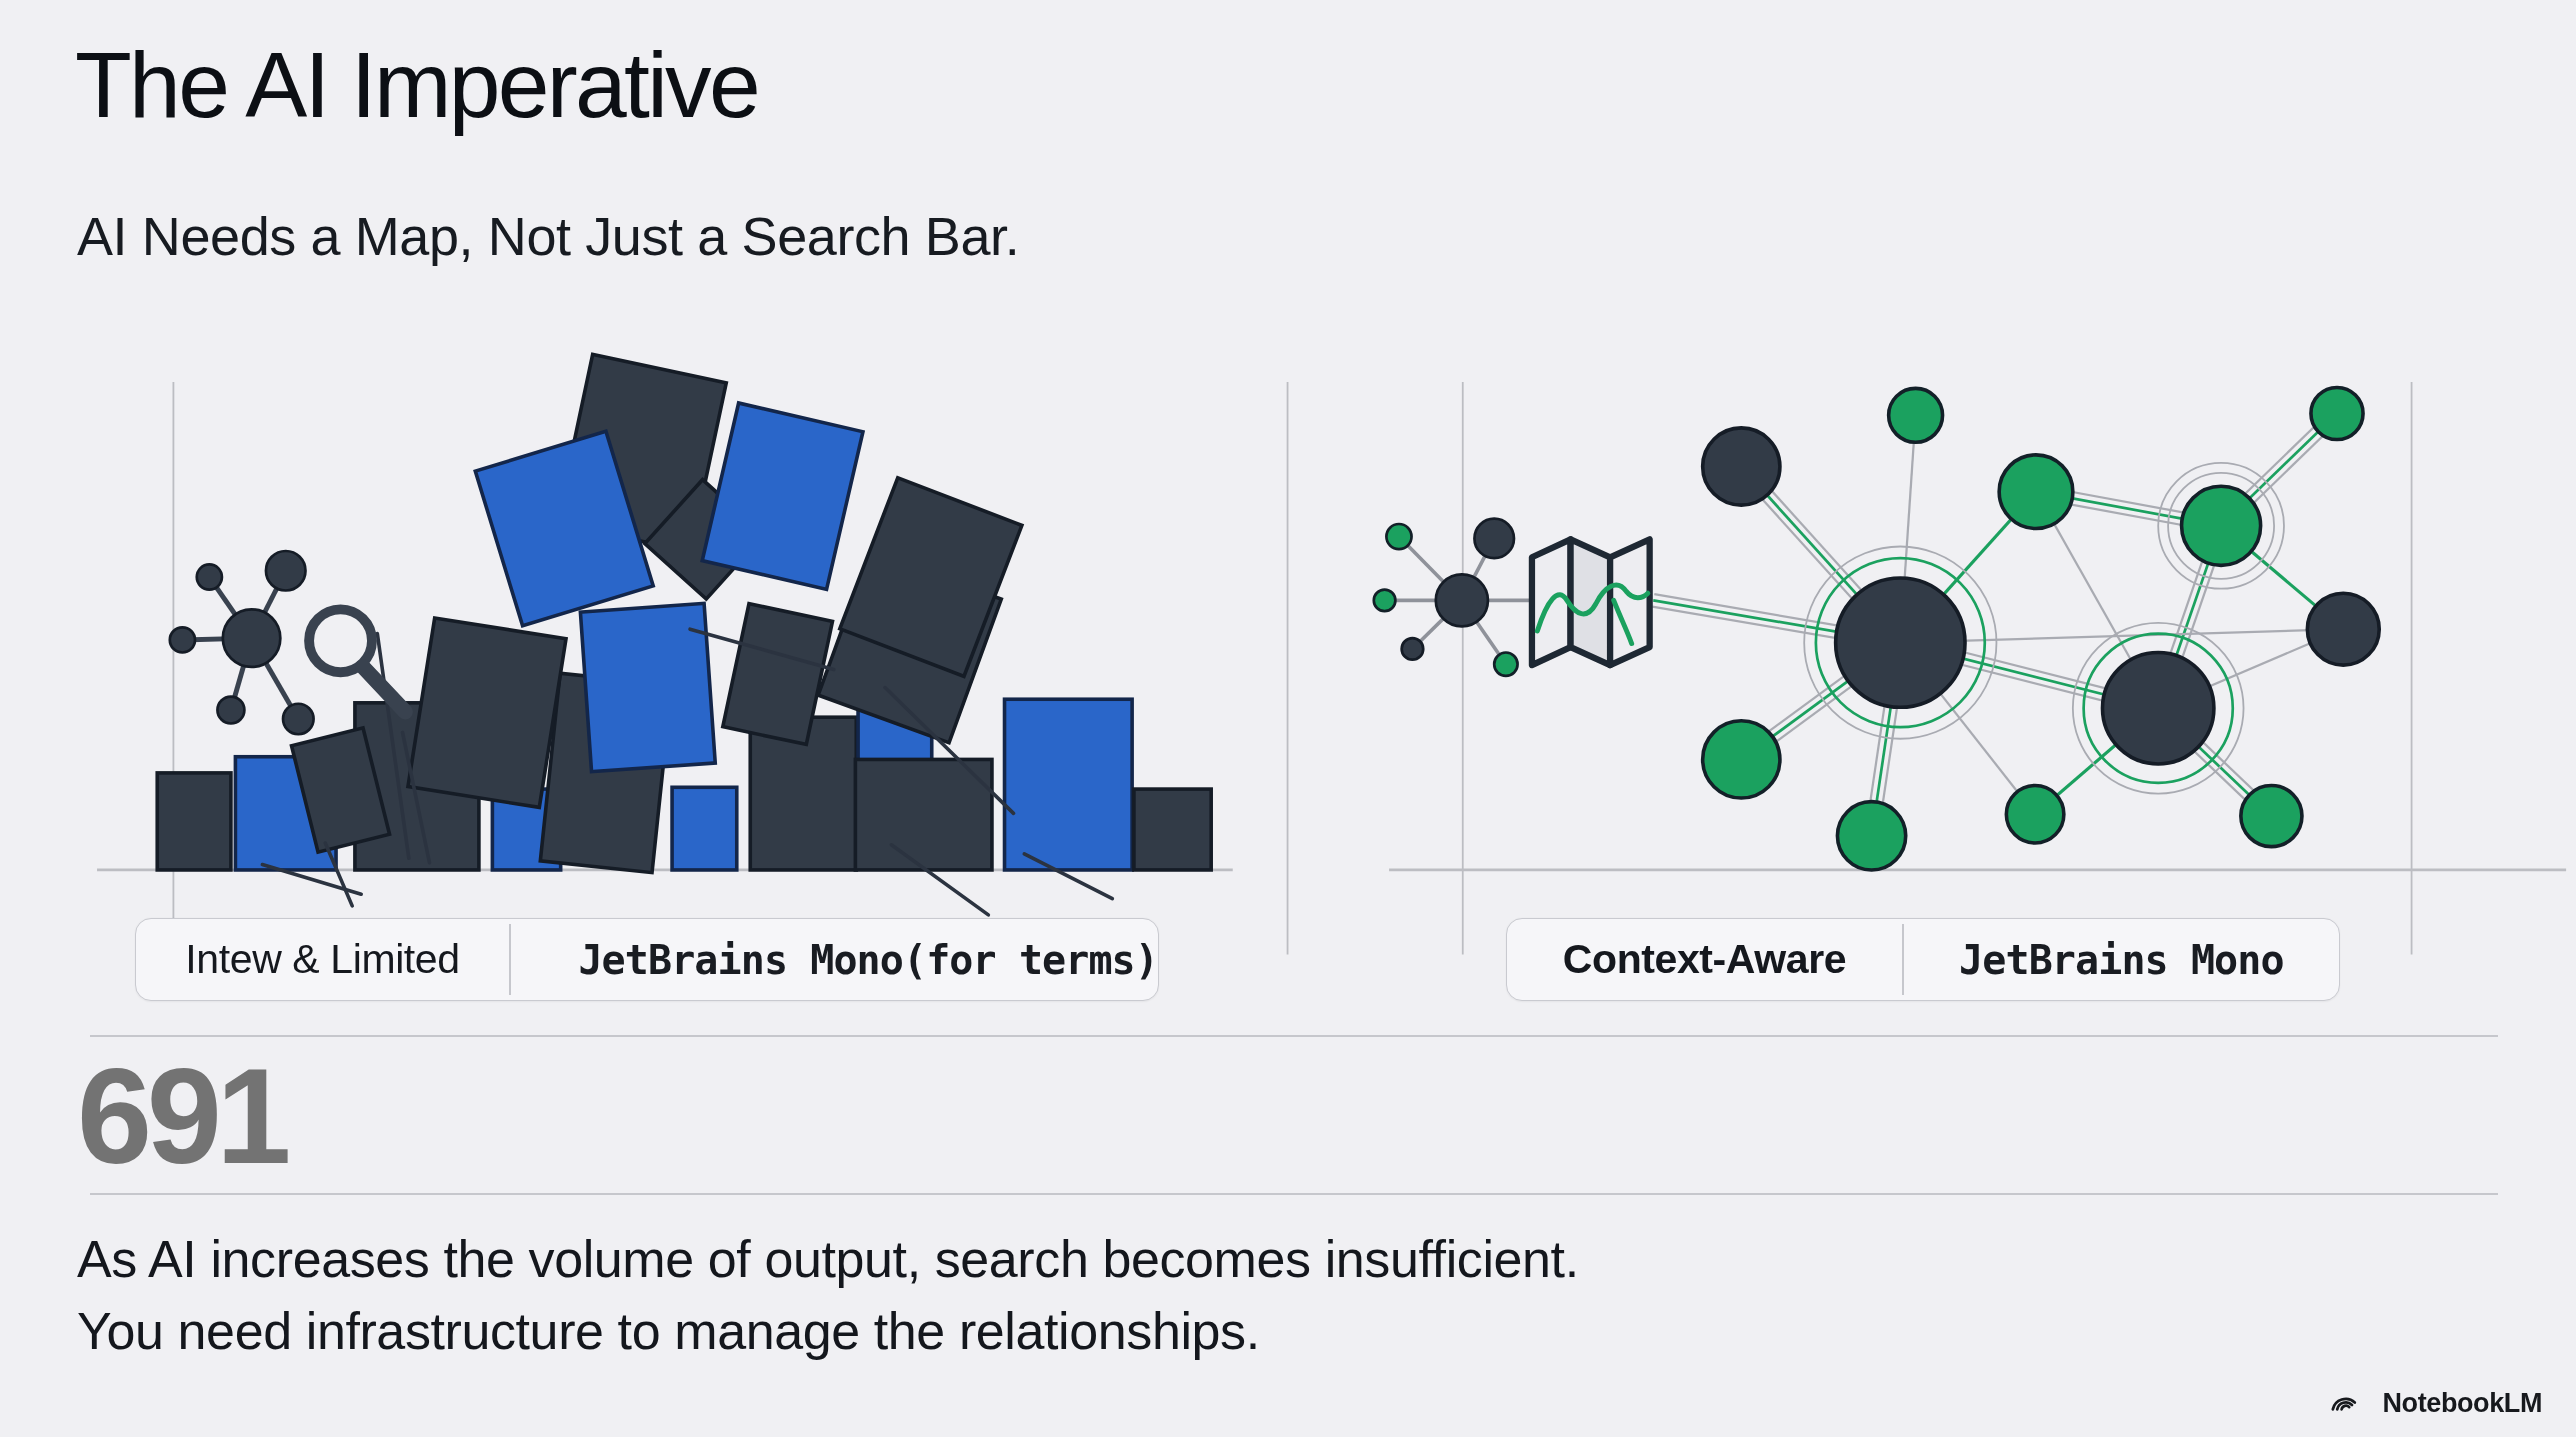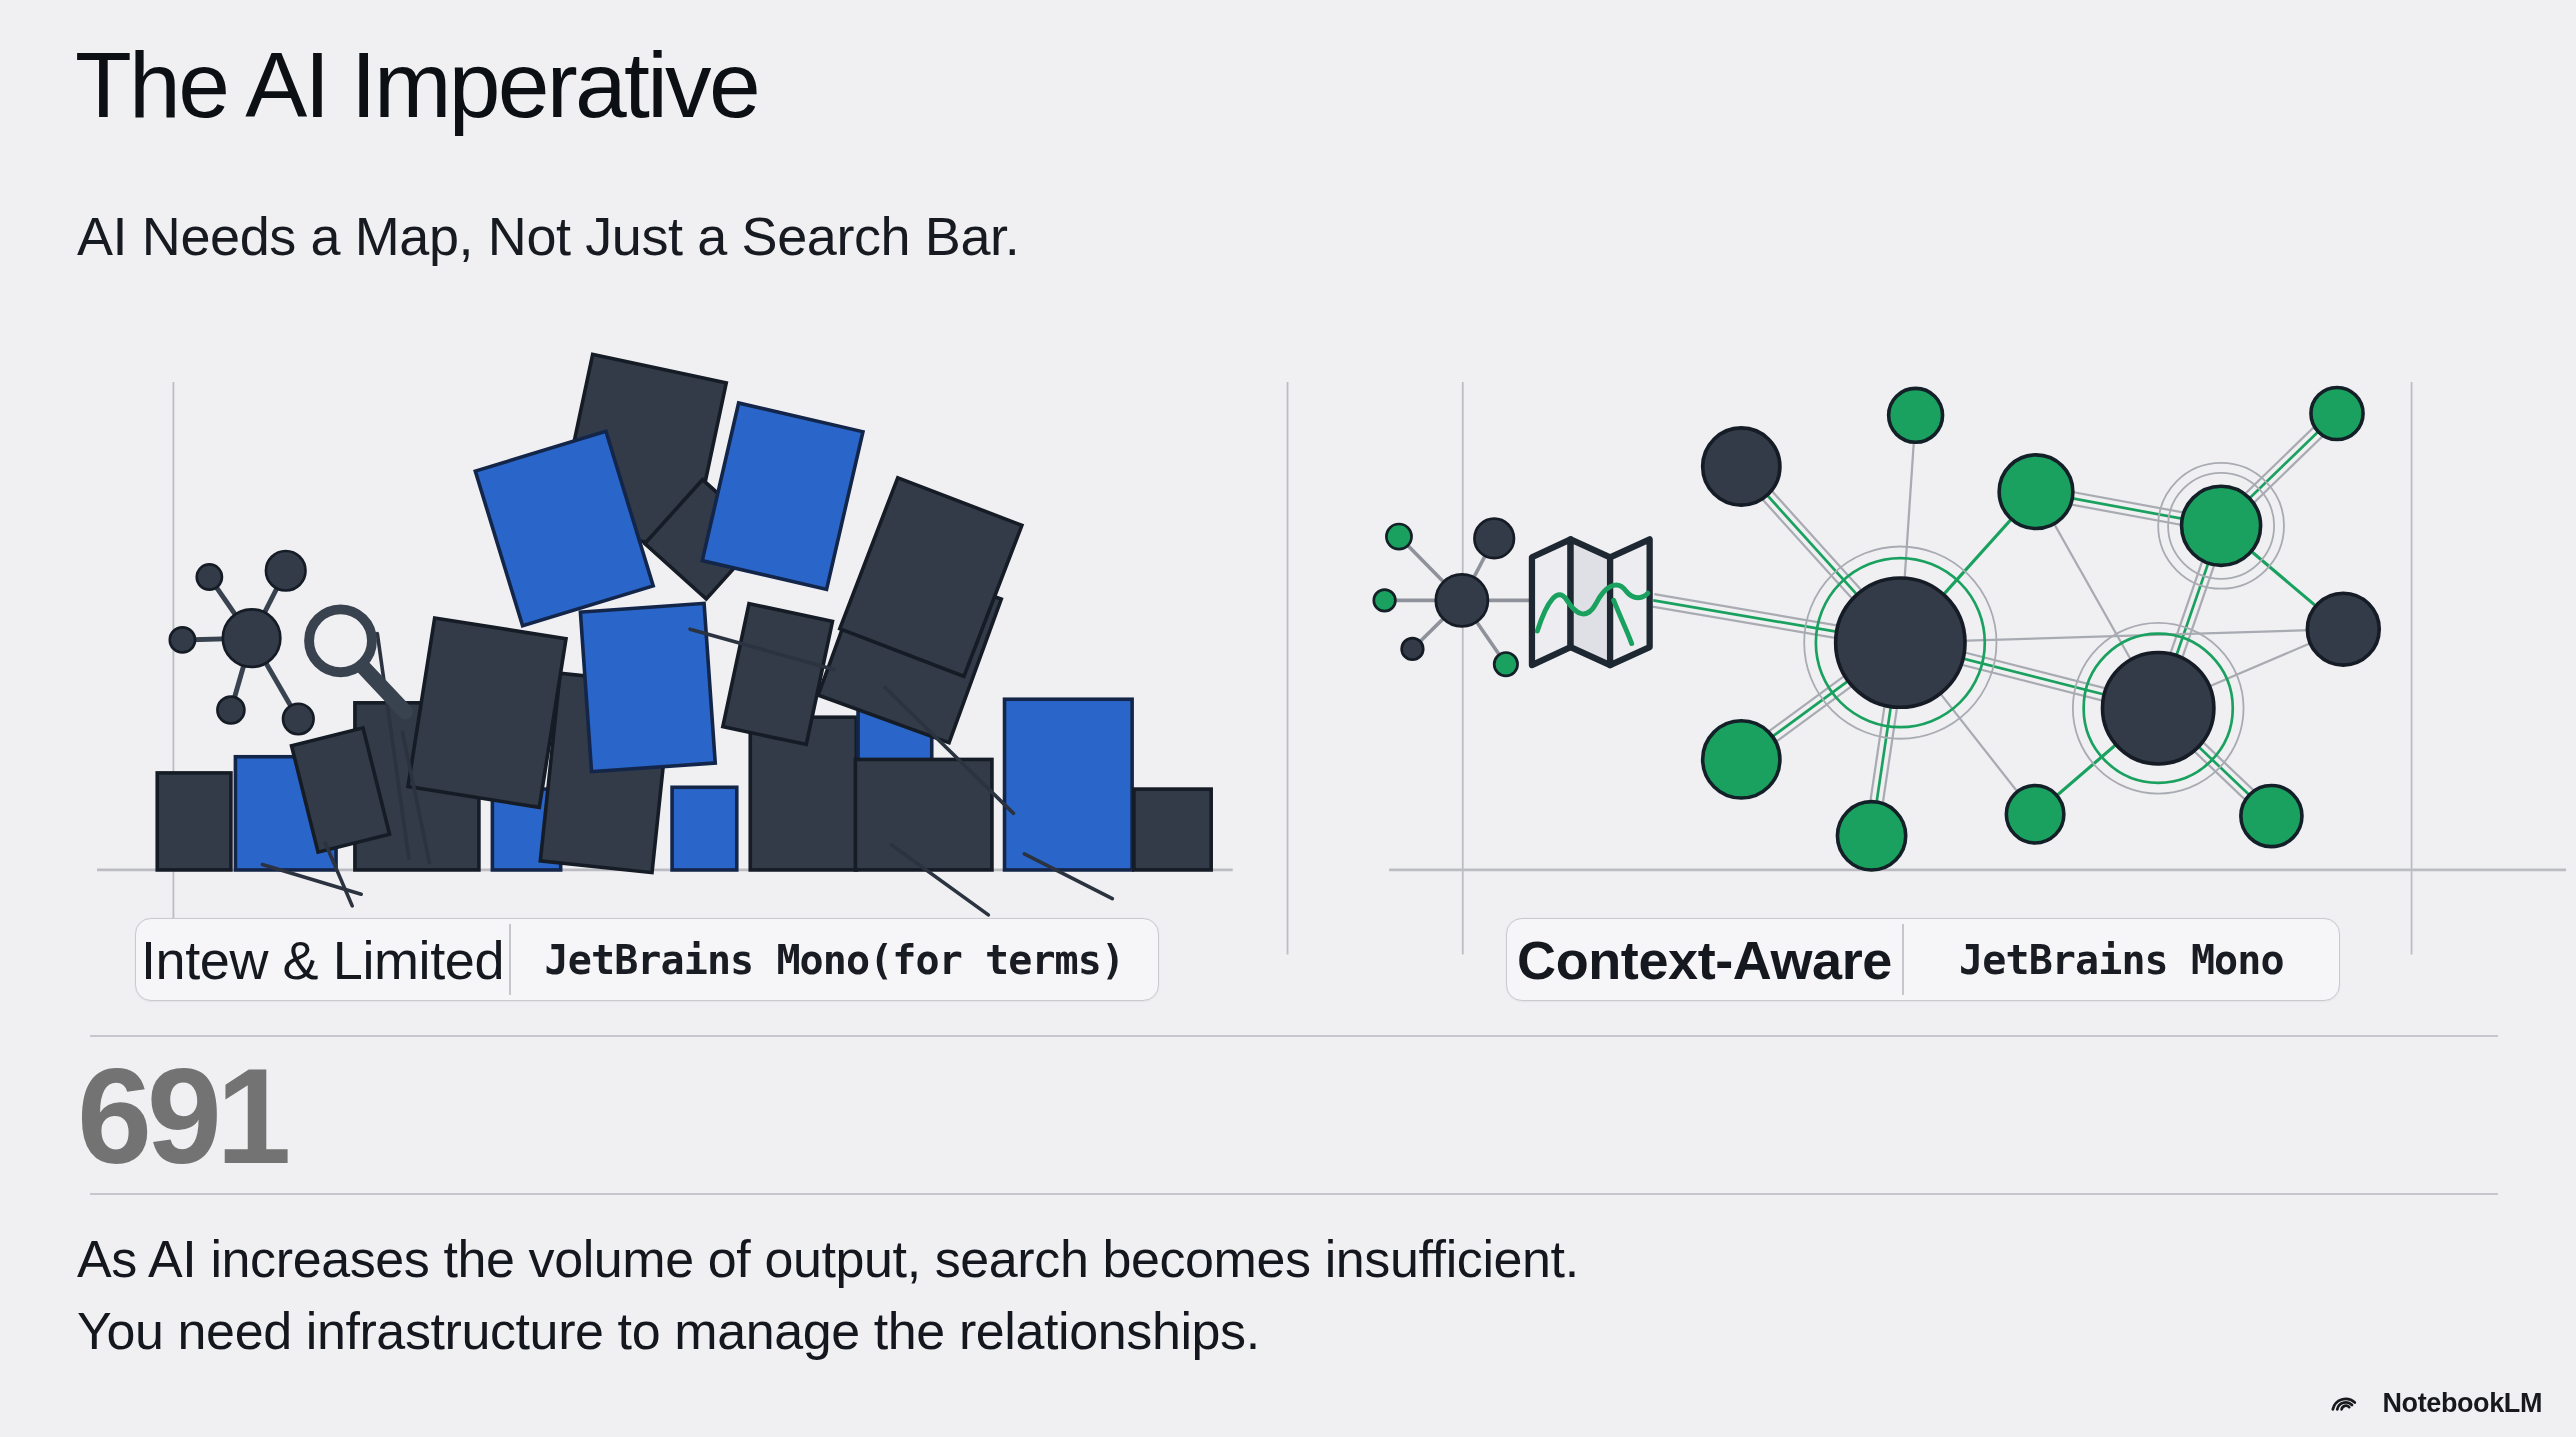--- a/index.html
+++ b/index.html
@@ -17,21 +17,21 @@
     font-size:54px;font-weight:400;color:#171b21;letter-spacing:-0.4px;
   }
   .label-box{
     position:absolute;top:918px;height:83px;box-sizing:border-box;
     background:#f6f6f9;border:1.8px solid #c9cad0;border-radius:16px;
     display:flex;align-items:stretch;
     box-shadow:0 0.9px 1.8px rgba(0,0,0,0.05);
   }
   .label-box .cell{display:flex;align-items:center;justify-content:center;}
   .label-box .vdiv{width:1.8px;background:#c6c7cd;margin:5.4px 0;}
-  .label-sans{font-size:54px;font-weight:500;color:#15181e;letter-spacing:-0.4px;}
+  .label-sans{font-size:41px;font-weight:500;color:#15181e;letter-spacing:-0.4px;}
   .label-sans.bold{font-weight:700;}
   .label-mono{font-family:"DejaVu Sans Mono",monospace;font-size:40px;font-weight:600;color:#191c22;letter-spacing:-0.9px;}
   .hr{position:absolute;left:90px;width:2408px;height:1.8px;background:#c6c7cc;}
   .hr-top{top:1035px;}
   .hr-bottom{top:1193px;}
   .stat-number{
     position:absolute;left:77px;top:1049px;
     font-size:135px;line-height:1;font-weight:700;letter-spacing:-5.4px;color:#737373;
   }
   .stat-text{
@@ -183,21 +183,21 @@
   </svg>
 
   <h1 class="title">The AI Imperative</h1>
   <p class="subtitle">AI Needs a Map, Not Just a Search Bar.</p>
 
   <div class="label-box" style="left:135px;width:1024px;">
     <div class="cell" style="width:373px;">
       <span class="label-sans">Intew &amp; Limited</span>
     </div>
     <div class="vdiv"></div>
-    <div class="cell" style="flex:1;">
+    <div class="cell" style="flex:1;justify-content:flex-end;">
       <span class="label-mono">JetBrains Mono(for terms)</span>
     </div>
   </div>
 
   <div class="label-box" style="left:1506px;width:834px;">
     <div class="cell" style="width:395px;">
       <span class="label-sans bold">Context-Aware</span>
     </div>
     <div class="vdiv"></div>
     <div class="cell" style="flex:1;">

